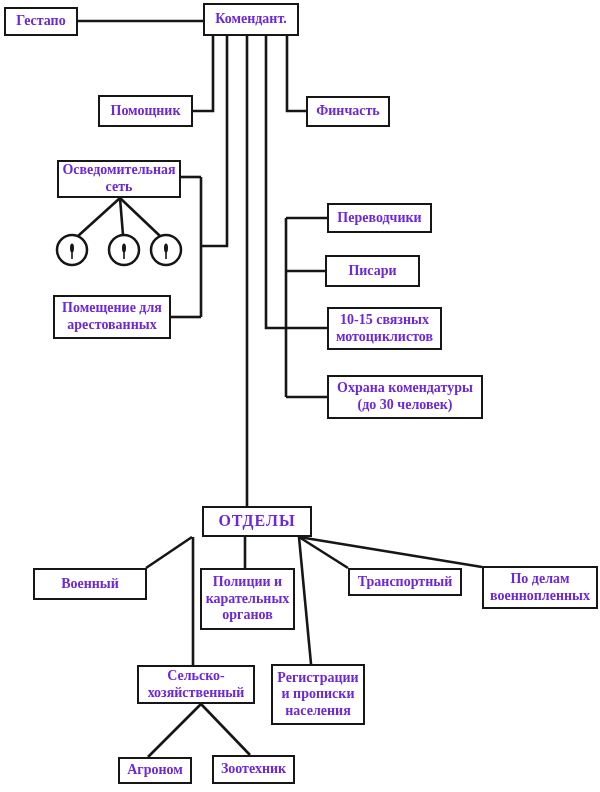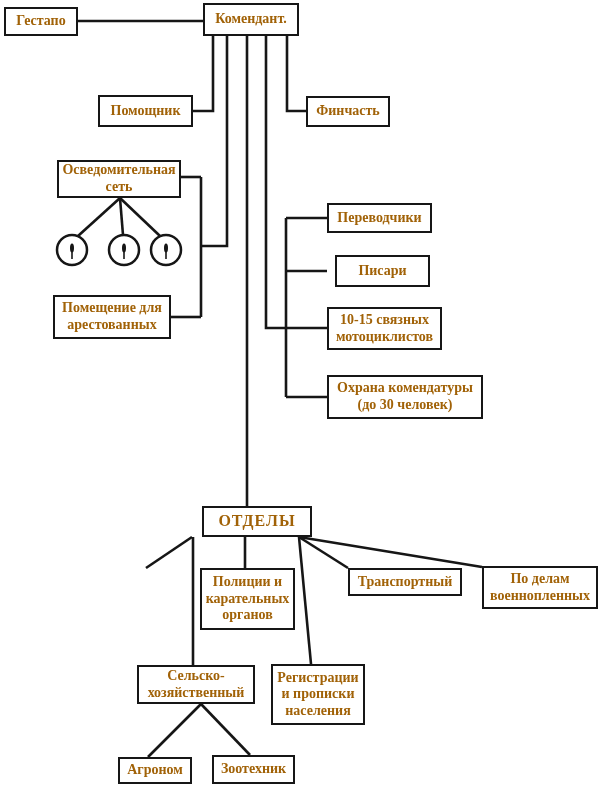--- a/index.html
+++ b/index.html
@@ -3,21 +3,21 @@
 <meta charset="utf-8">
 <style>
   html,body{margin:0;padding:0;background:#ffffff;}
   .page{
     position:relative;width:600px;height:792px;background:#ffffff;
     font-family:"Liberation Serif","DejaVu Serif",serif;overflow:hidden;
   }
   .lines{position:absolute;left:0;top:0;z-index:1;}
   .node{
     position:absolute;z-index:2;box-sizing:border-box;
-    border:2px solid #161616;background:#ffffff;color:#a16207;
+    border:2px solid #161616;background:#ffffff;color:#6d28d9;
     display:flex;align-items:center;justify-content:center;text-align:center;
     font-size:14px;font-weight:700;line-height:1.18;padding:2px 4px;
   }
   .node.big{font-size:16px;letter-spacing:1px;border-width:2px;}
 </style>
 </head>
 <body>
 
 <div class="page">
 
@@ -78,28 +78,29 @@
   <div class="node" style="left:98px;top:95px;width:95px;height:32px;">Помощник</div>
 
   <div class="node" style="left:306px;top:96px;width:84px;height:31px;">Финчасть</div>
 
   <div class="node" style="left:57px;top:160px;width:124px;height:38px;">Осведомительная сеть</div>
 
   <div class="node" style="left:53px;top:295px;width:118px;height:44px;">Помещение для арестованных</div>
 
   <div class="node" style="left:327px;top:203px;width:105px;height:30px;">Переводчики</div>
 
-  <div class="node" style="left:335px;top:255px;width:95px;height:32px;">Писари</div>
+  <div class="node" style="left:325px;top:255px;width:95px;height:32px;">Писари</div>
 
   <div class="node" style="left:327px;top:307px;width:115px;height:43px;">10-15 связных мотоциклистов</div>
 
   <div class="node" style="left:327px;top:375px;width:156px;height:44px;">Охрана комендатуры (до 30 человек)</div>
 
   <div class="node big" style="left:202px;top:506px;width:110px;height:31px;">ОТДЕЛЫ</div>
 
+  <div class="node" style="left:33px;top:568px;width:114px;height:32px;">Военный</div>
 
   <div class="node" style="left:200px;top:568px;width:95px;height:62px;">Полиции и карательных органов</div>
 
   <div class="node" style="left:348px;top:568px;width:114px;height:28px;">Транспортный</div>
 
   <div class="node" style="left:482px;top:566px;width:116px;height:43px;">По делам военнопленных</div>
 
   <div class="node" style="left:137px;top:665px;width:118px;height:39px;text-align:center;">Сельско-хозяйственный</div>
 
   <div class="node" style="left:271px;top:664px;width:94px;height:61px;">Регистрации и прописки населения</div>

